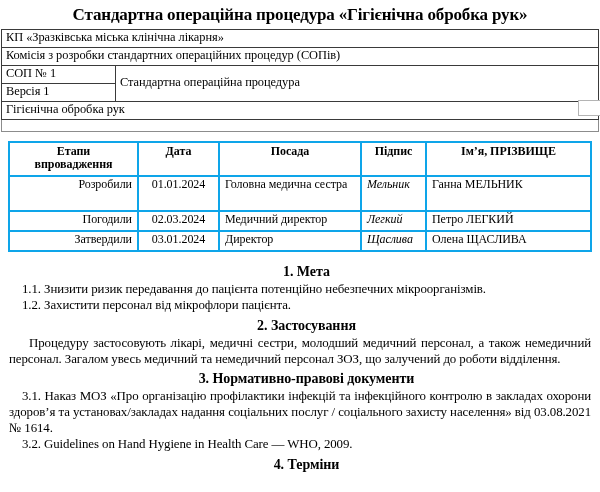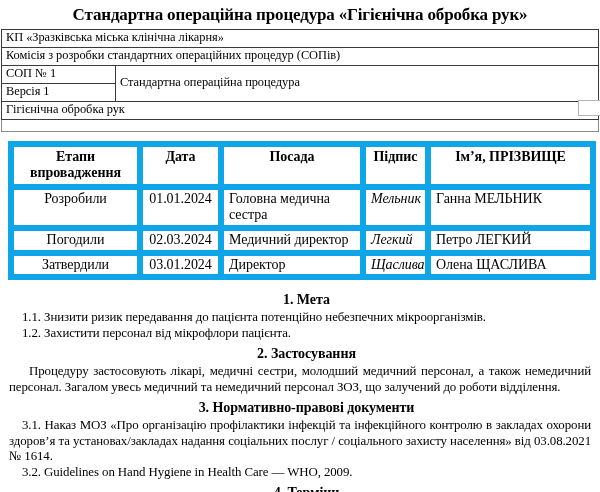--- a/index.html
+++ b/index.html
@@ -79,34 +79,34 @@
 
   
   table.appr {
     border-collapse: collapse;
     table-layout: fixed;
     width: 582px;
     margin: 9px 0 0 8px;
   }
   table.appr th,
   table.appr td {
-    border: 6px solid #0ea5e9;
-    font-size: 14px;
+    border: 2px solid #0ea5e9;
+    font-size: 12px;
     line-height: 1.14;
     padding: 1px 5px 2px 5px;
     vertical-align: top;
     letter-spacing: -0.05px;
   }
   table.appr th {
     font-weight: bold;
     text-align: center;
     padding-top: 2px;
     padding-bottom: 3px;
   }
-  table.appr td.c-stage  { text-align: center; }
+  table.appr td.c-stage  { text-align: right; }
   table.appr td.c-date   { text-align: center; }
   table.appr td.c-post   { text-align: left; }
   table.appr td.c-sign   { text-align: left; font-style: italic; }
   table.appr td.c-name   { text-align: left; }
 
   .col-stage { width: 129px; }
   .col-date  { width: 81px; }
   .col-post  { width: 142px; }
   .col-sign  { width: 65px; }
   .col-name  { width: 165px; }

